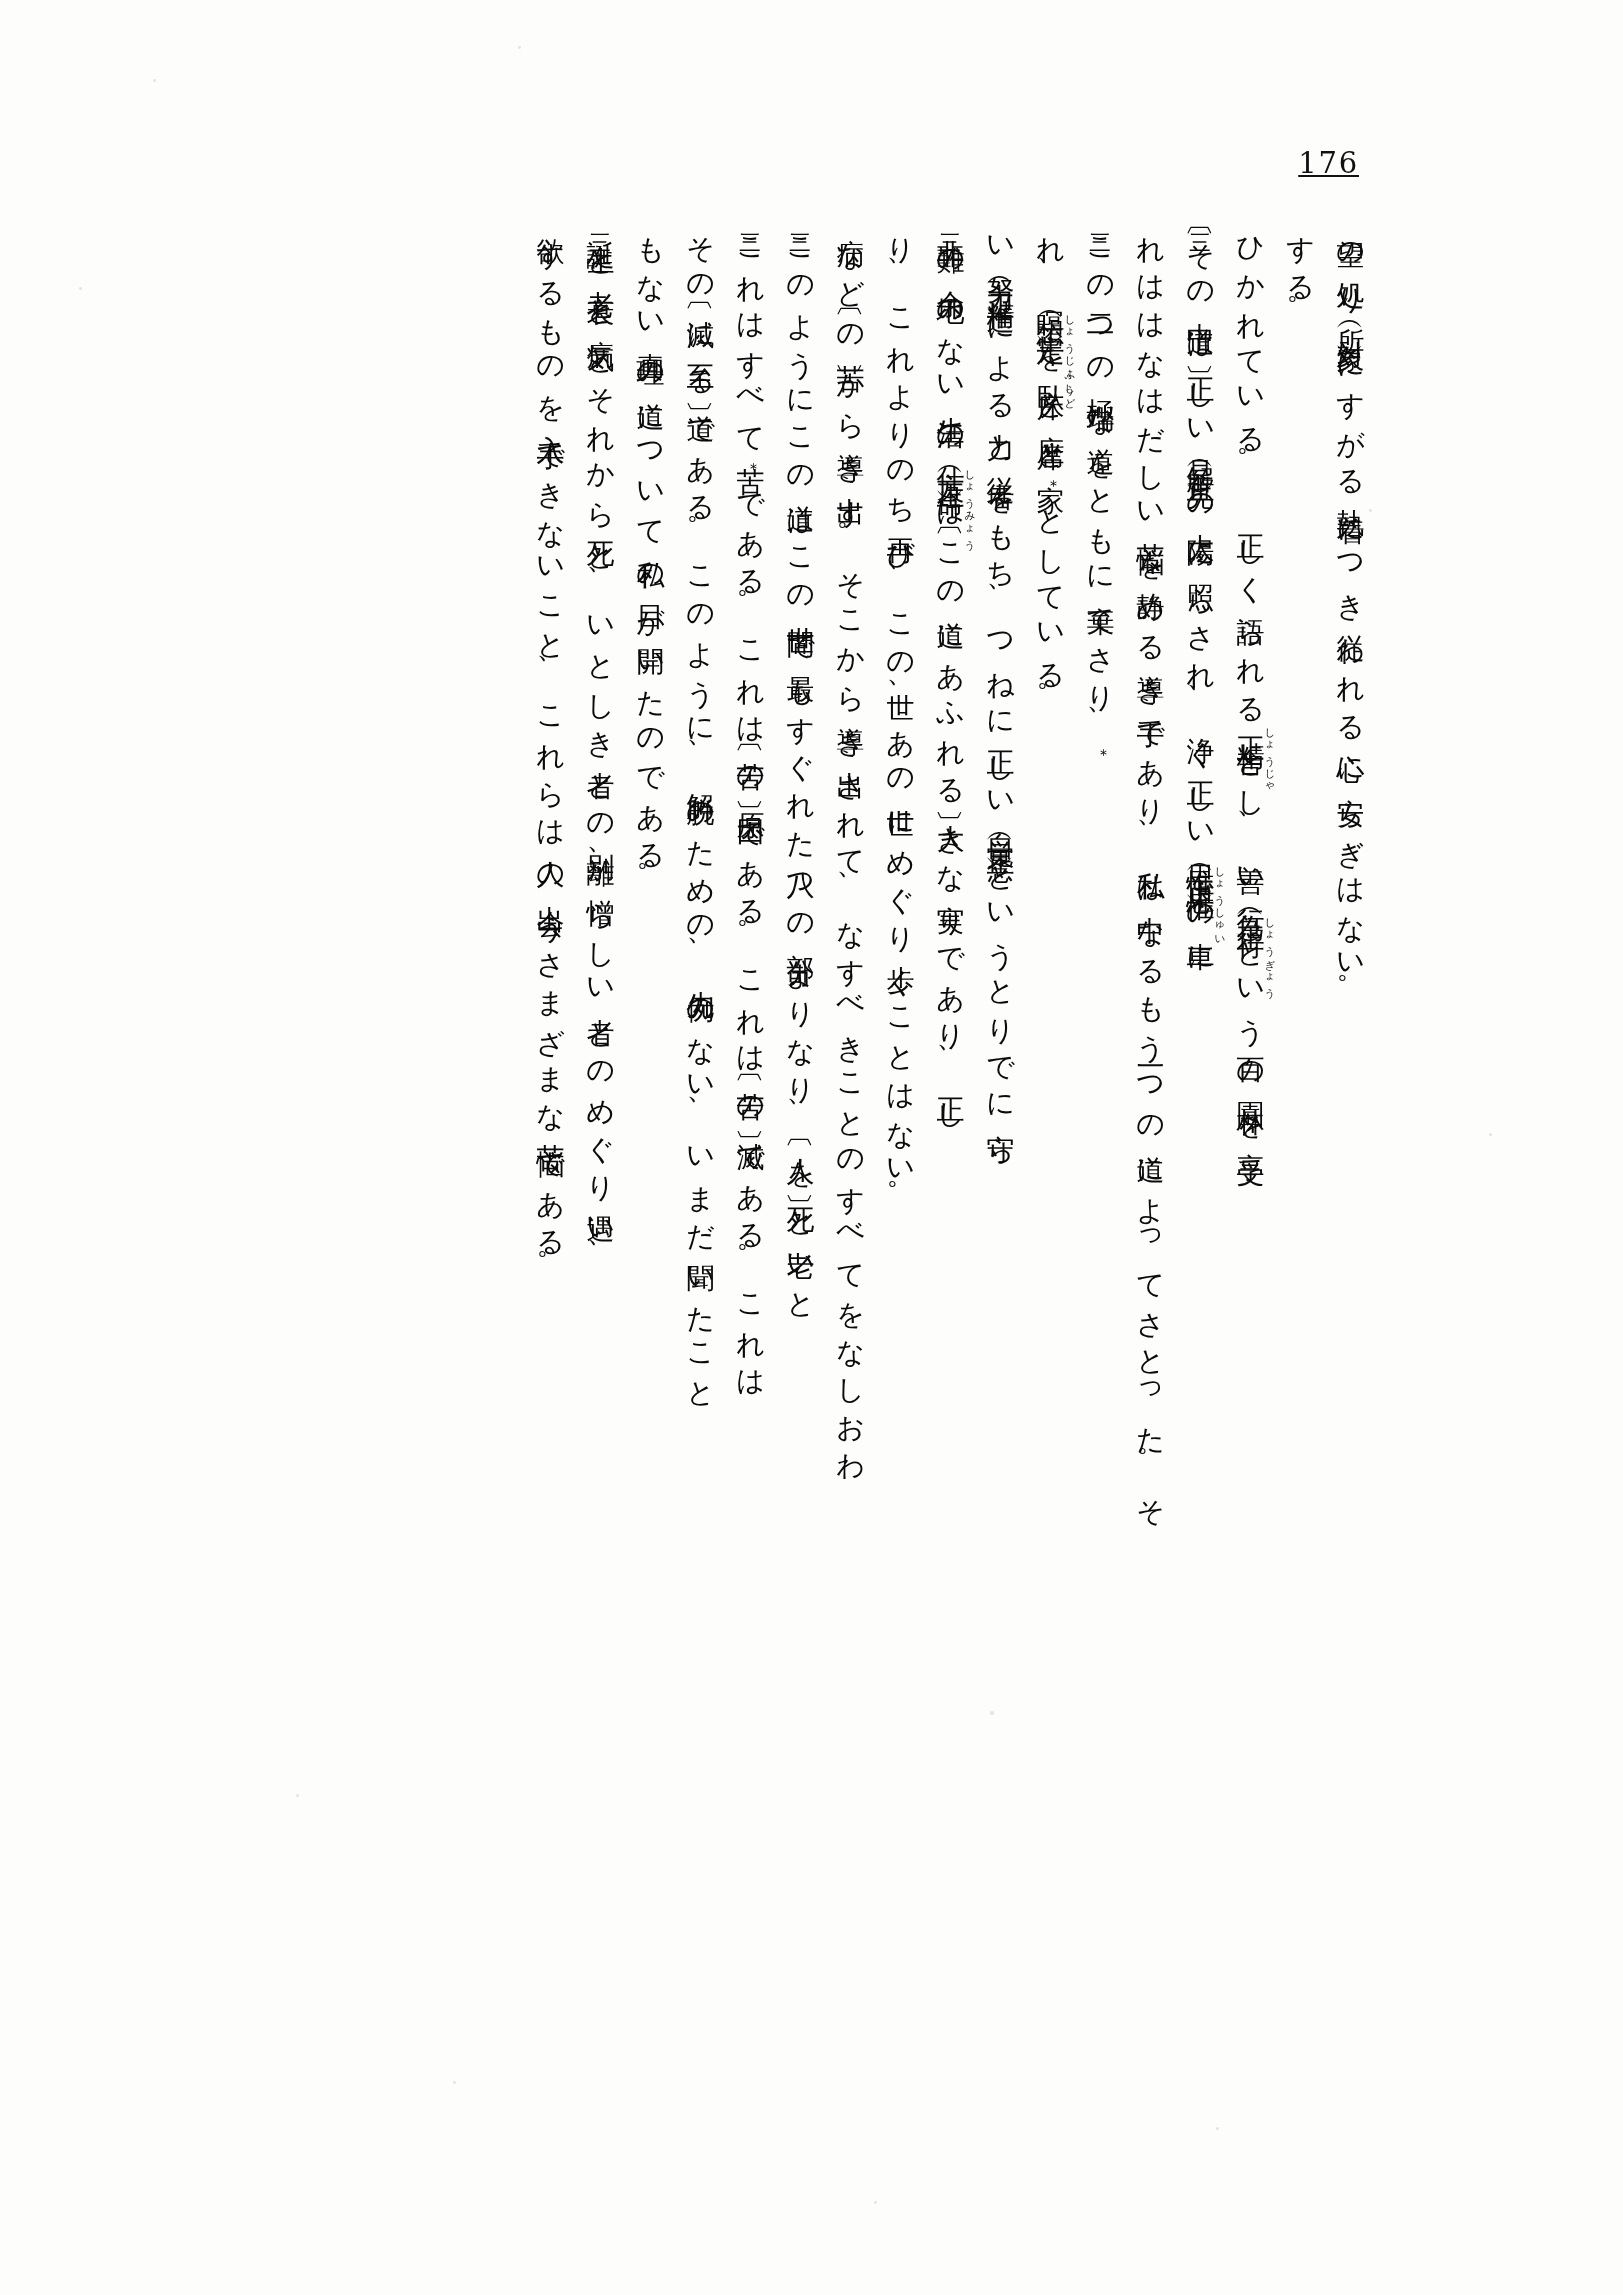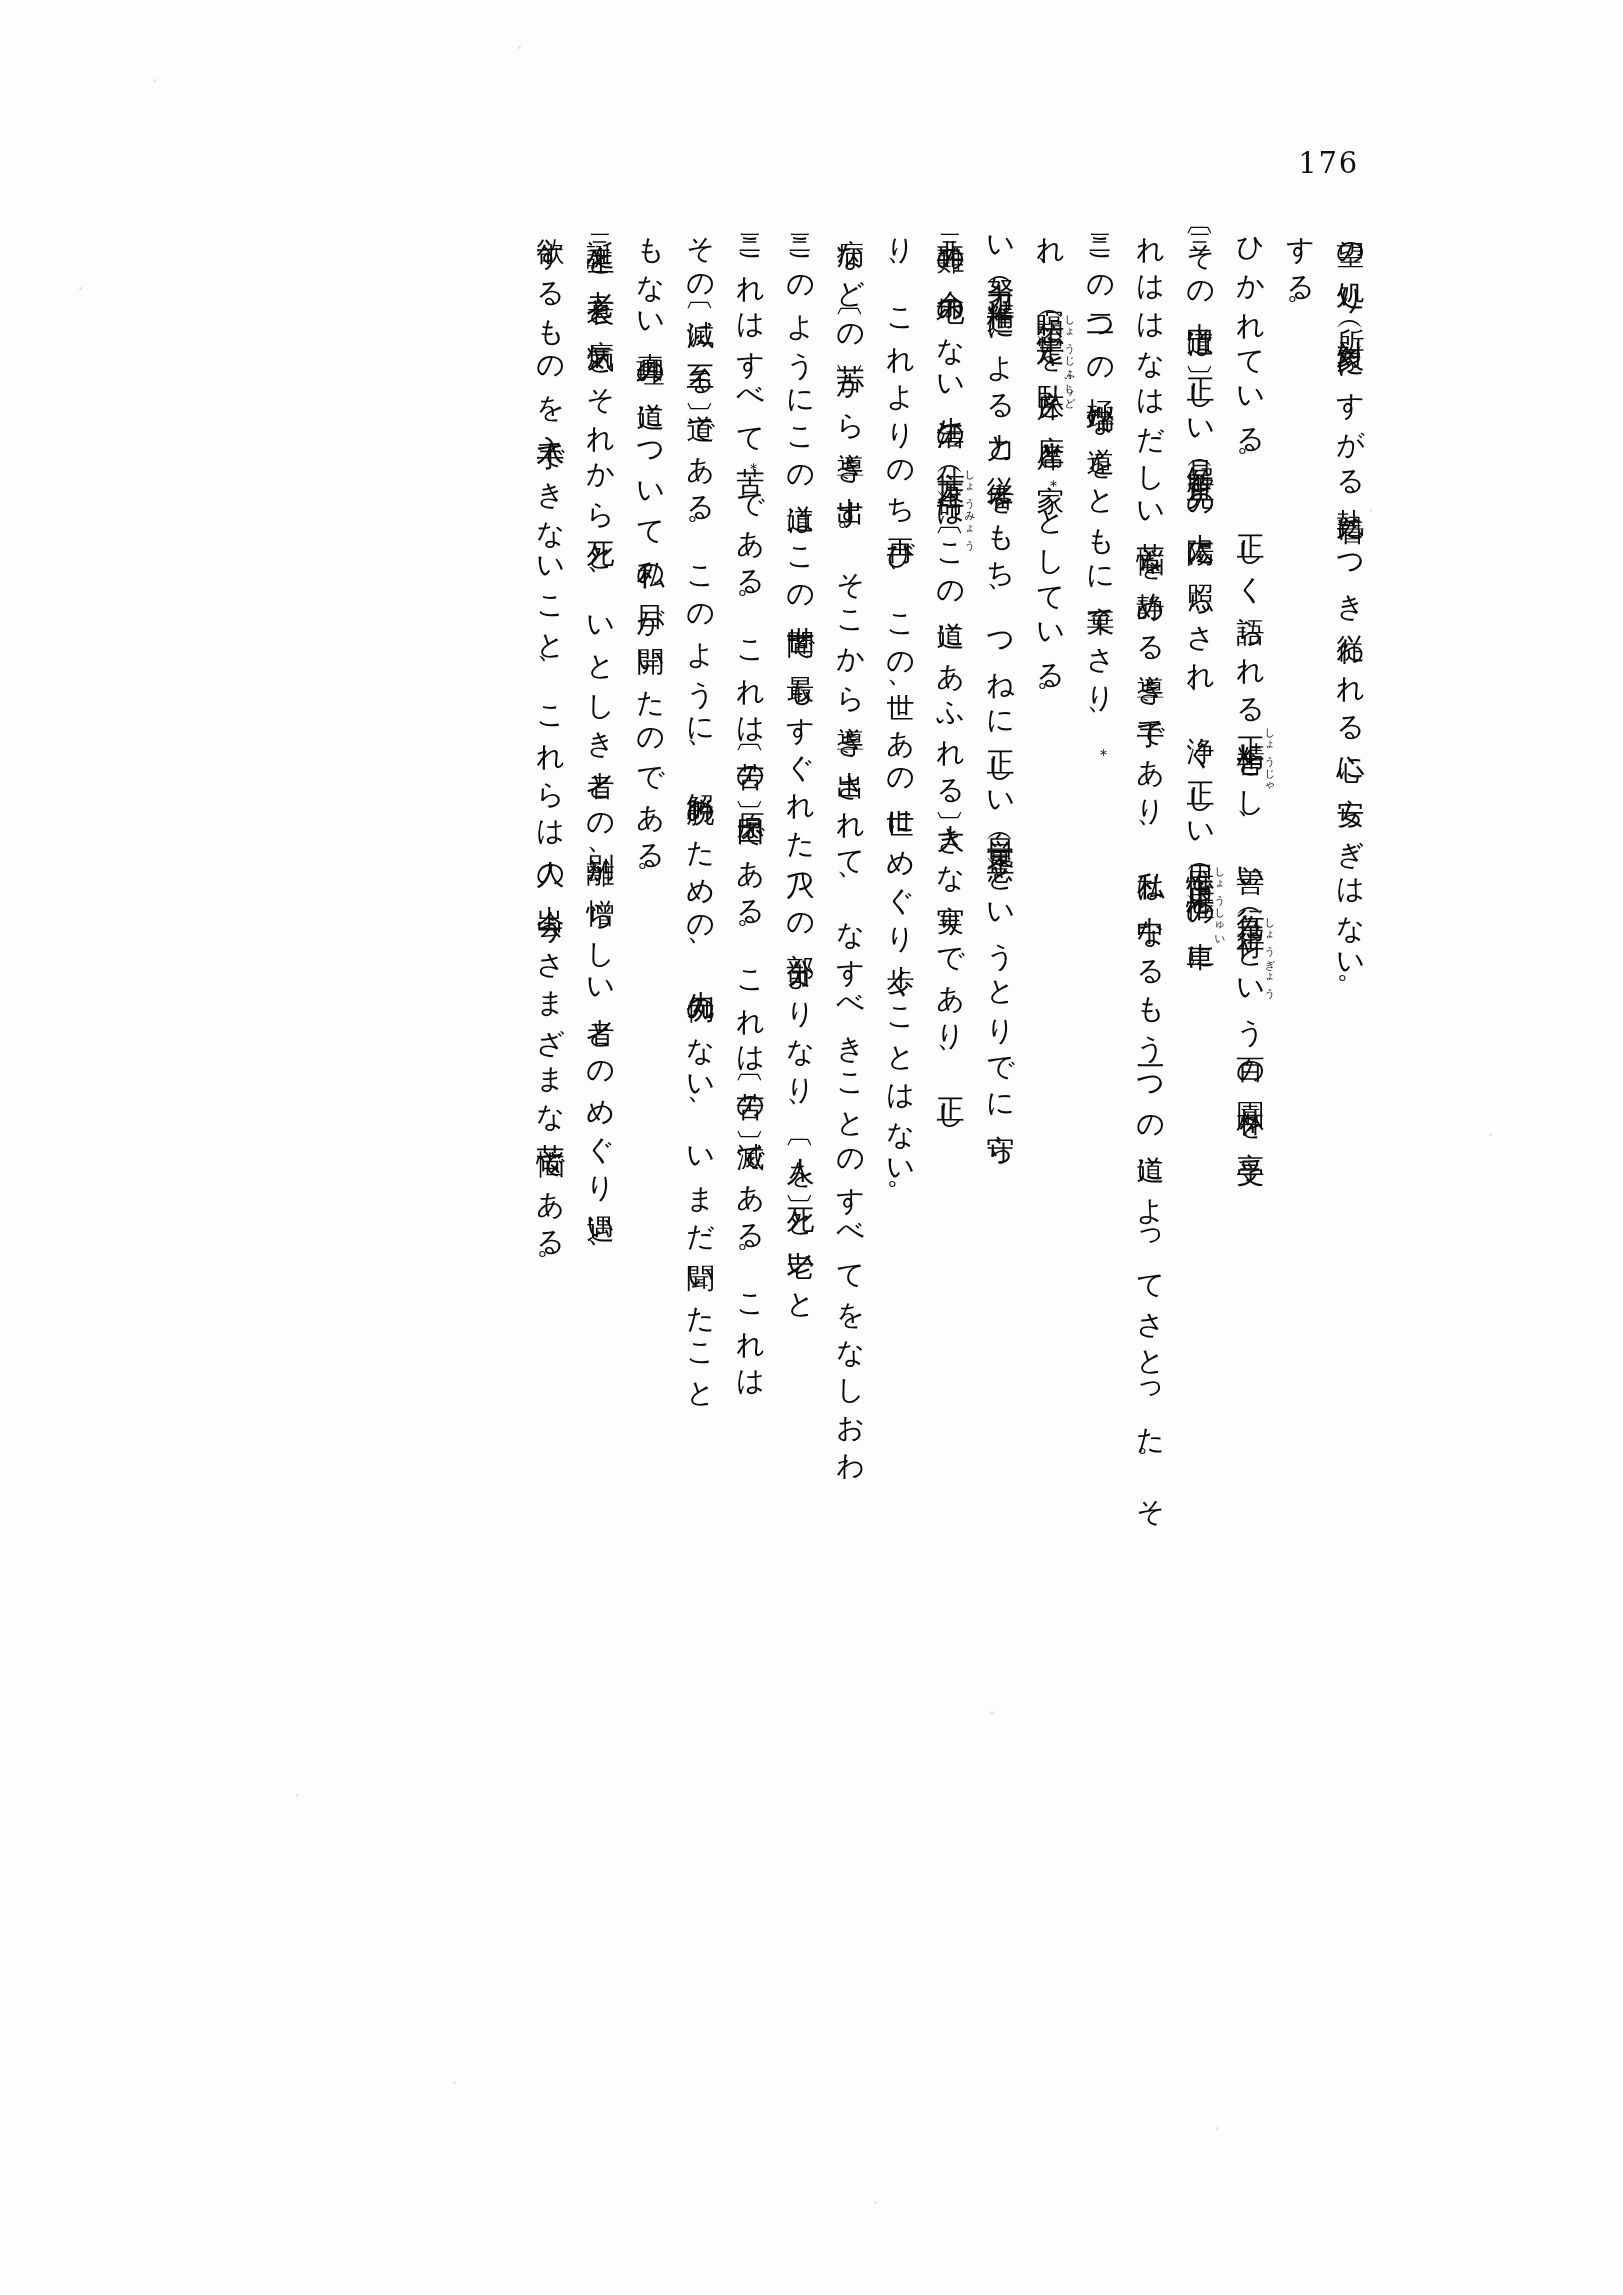--- a/index.html
+++ b/index.html
@@ -26,20 +26,21 @@
     opacity: 0.55;
   }
   #page-number {
     position: absolute;
     top: 146px;
     right: 264px;
     font-size: 29px;
     letter-spacing: 1.8px;
     font-family: "DejaVu Serif", serif;
     color: #111;
+    text-decoration: underline;
   }
   #text-block {
     position: absolute;
     top: 217px;
     left: 97px;
     right: 259px;
     bottom: 199px;
     display: flex;
     flex-direction: row-reverse;
     justify-content: flex-start;

